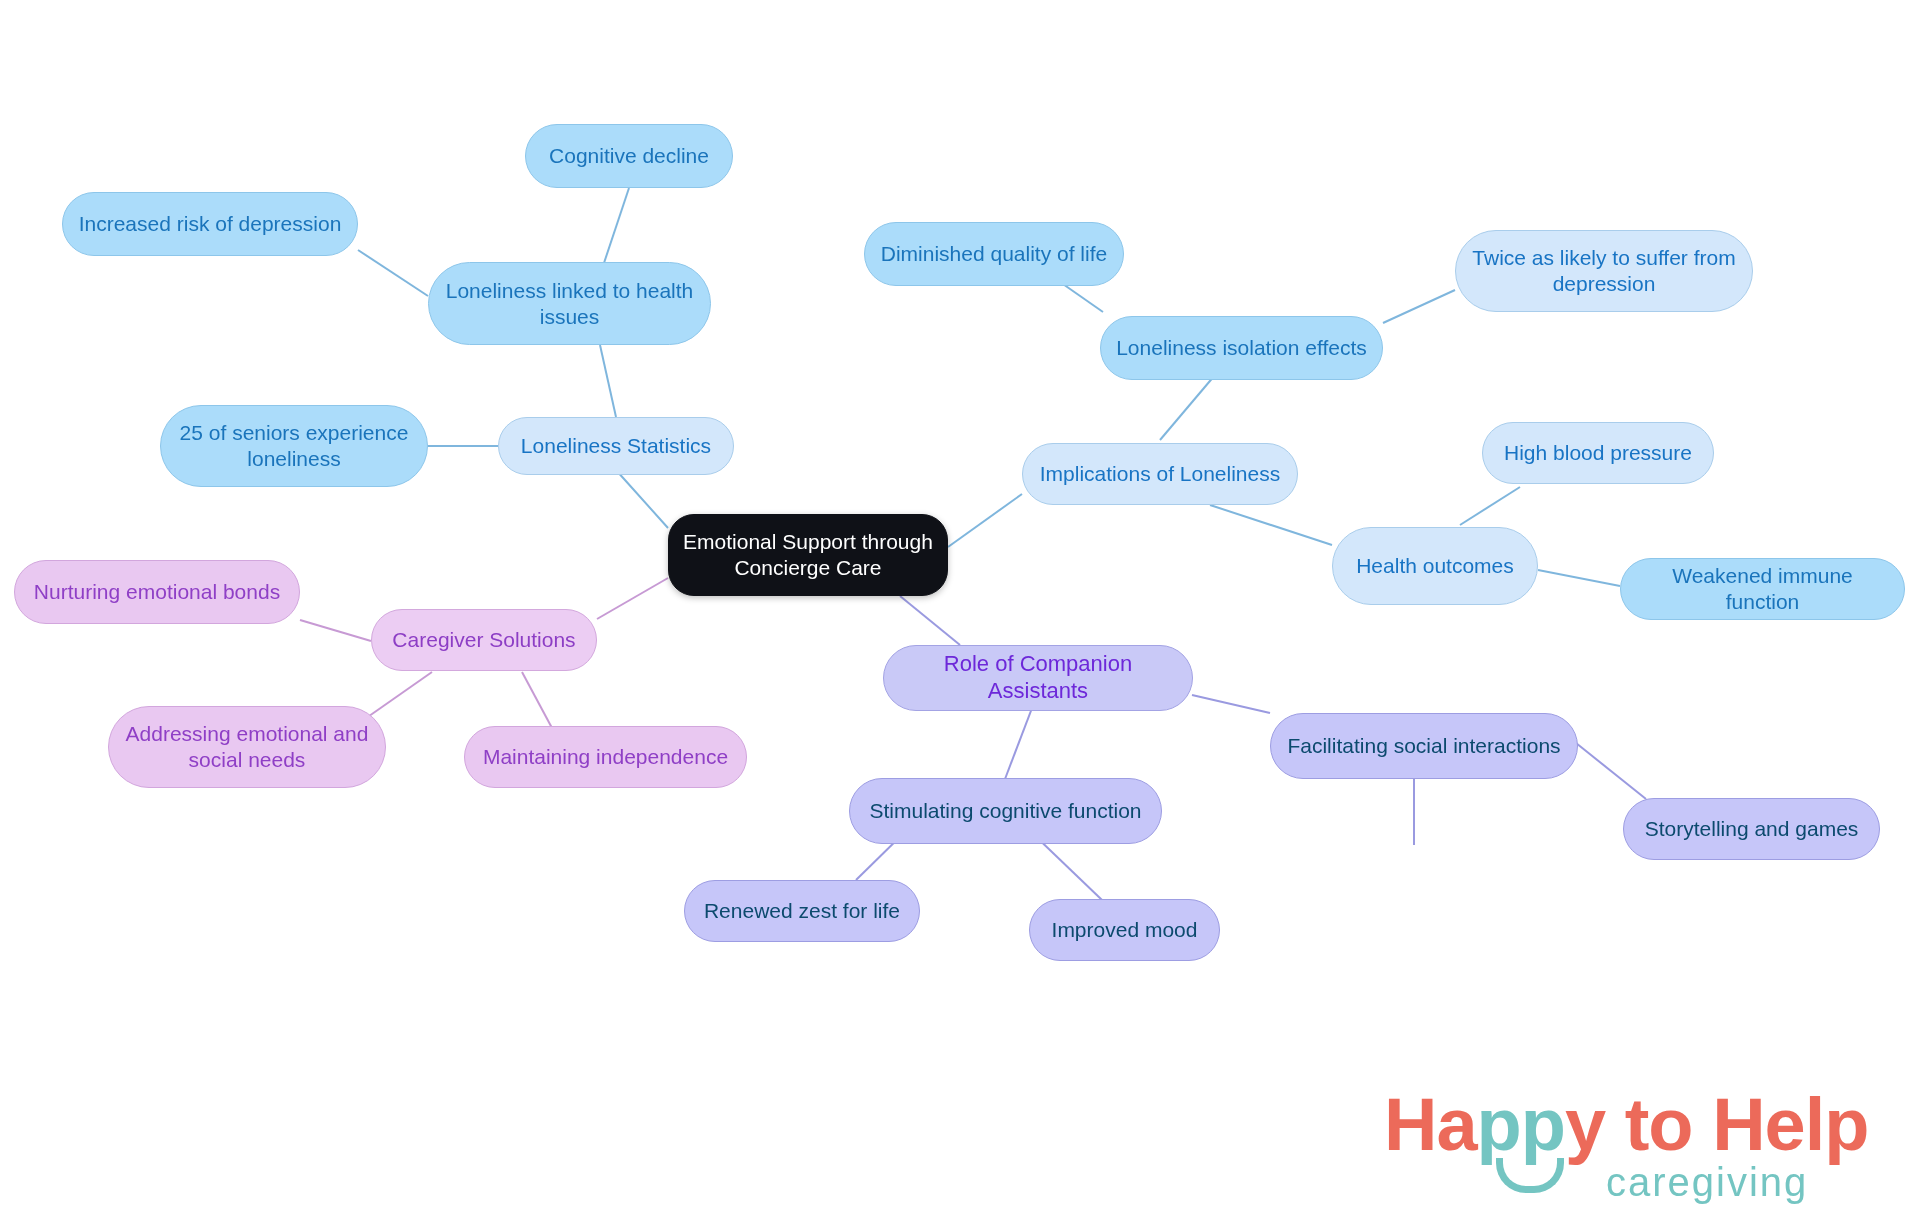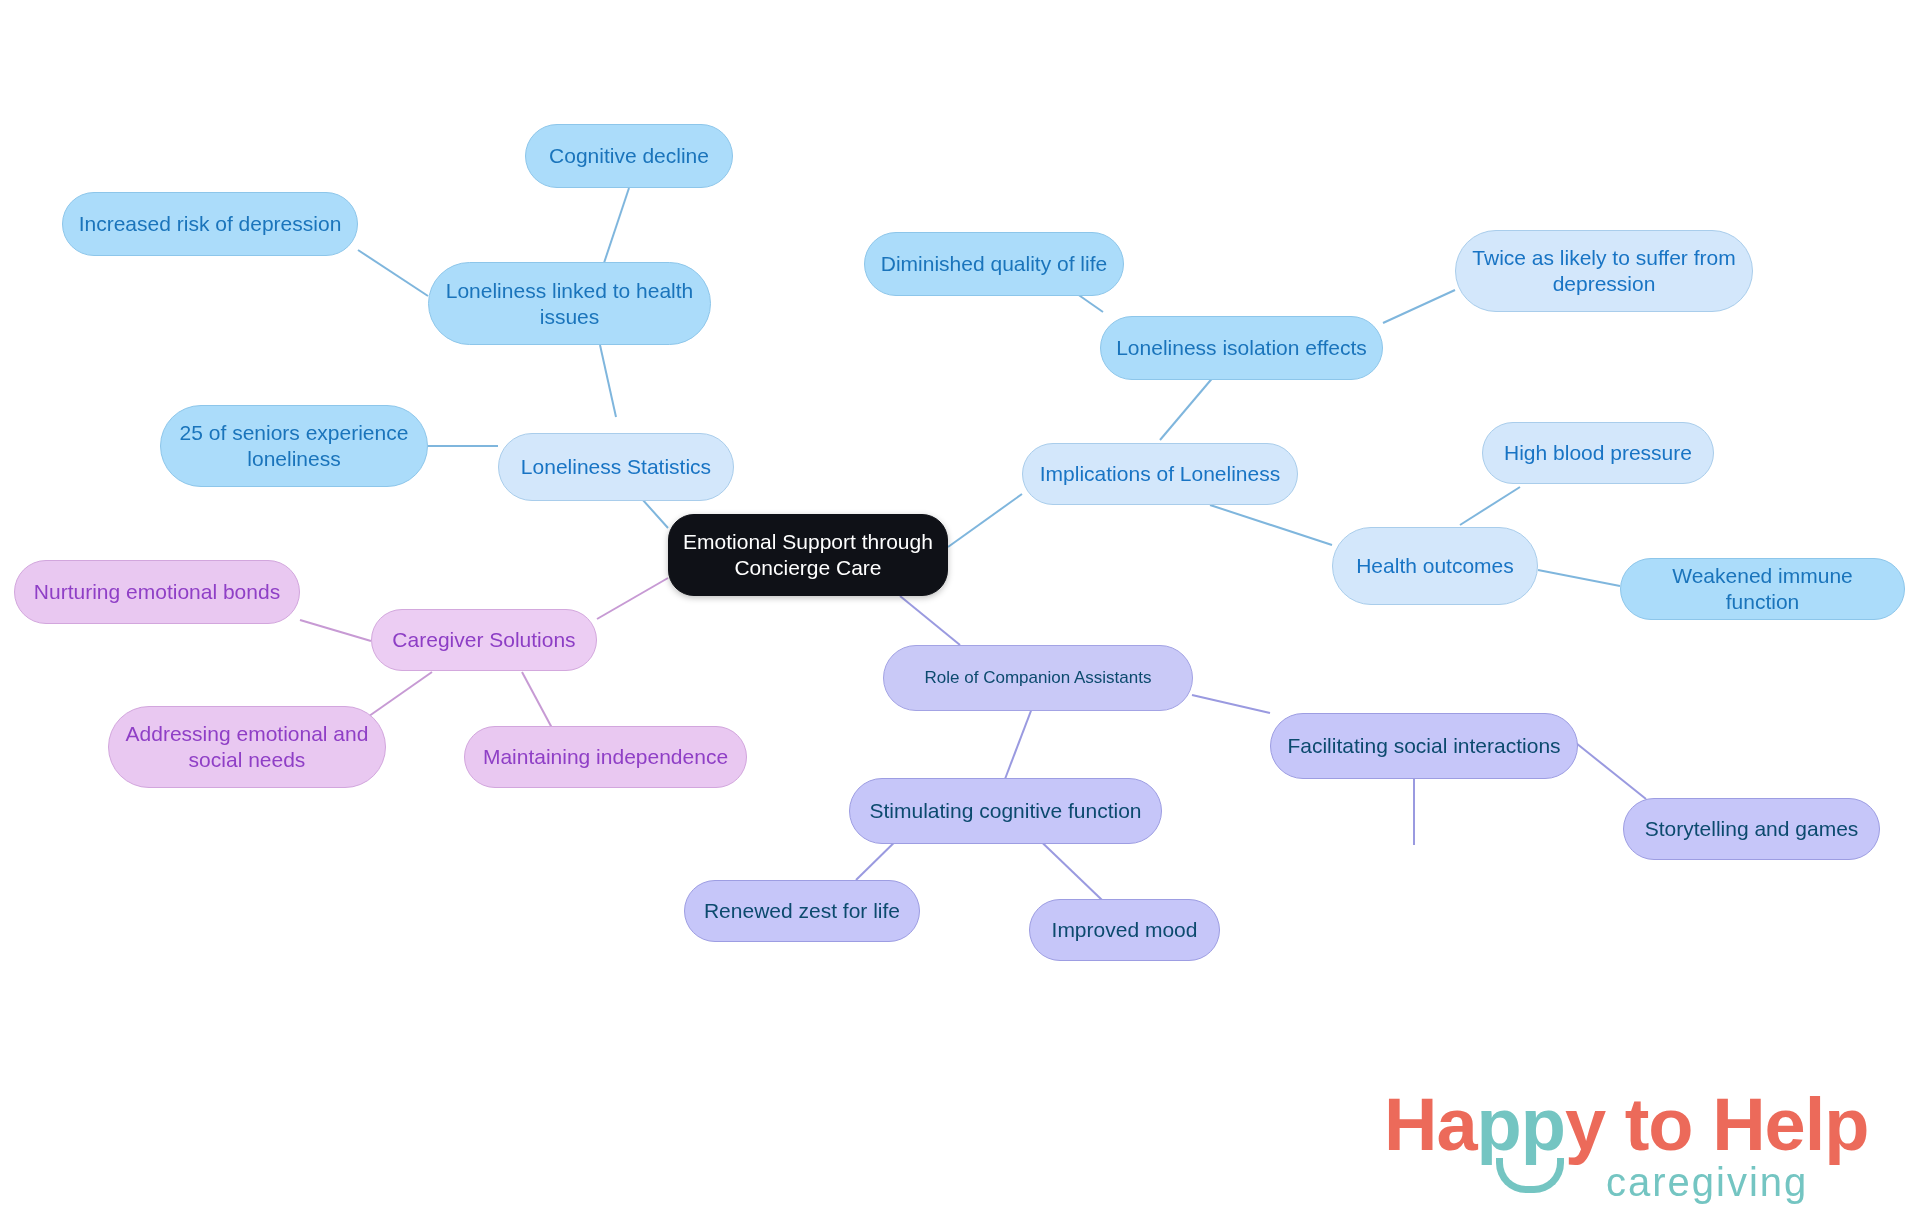--- a/index.html
+++ b/index.html
@@ -56,22 +56,22 @@
   }
   .node.blue-leaf {
     background: #abdcfa;
     border-color: #8dc6ea;
     color: #1a74bb;
     font-size: 21px;
   }
   .node.violet-branch {
     background: #c9c9f7;
     border-color: #a3a3e4;
-    color: #0c4a6e;
-    font-size: 17px;
+    color: #6d28d9;
+    font-size: 22px;
   }
   .node.violet-leaf {
     background: #c6c6f9;
     border-color: #9d9de2;
     color: #0c4a6e;
     font-size: 21px;
   }
   .node.pink-branch {
     background: #eccdf3;
     border-color: #d3a8dd;
@@ -168,23 +168,23 @@
   <div class="node blue-leaf" style="left:525px; top:124px; width:208px; height:64px;">Cognitive decline</div>
 
   <div class="node blue-leaf" style="left:62px; top:192px; width:296px; height:64px;">Increased risk of depression</div>
 
   <div class="node blue-leaf" style="left:428px; top:262px; width:283px; height:83px;">Loneliness linked to health
 issues</div>
 
   <div class="node blue-leaf" style="left:160px; top:405px; width:268px; height:82px;">25 of seniors experience
 loneliness</div>
 
-  <div class="node blue-branch" style="left:498px; top:417px; width:236px; height:68px;margin-top:16px;">Loneliness Statistics</div>
-
-  <div class="node blue-leaf" style="left:864px; top:232px; width:260px; height:64px;">Diminished quality of life</div>
+  <div class="node blue-branch" style="left:498px; top:417px; width:236px; height:58px;">Loneliness Statistics</div>
+
+  <div class="node blue-leaf" style="left:864px; top:222px; width:260px; height:64px;">Diminished quality of life</div>
 
   <div class="node blue-branch" style="left:1455px; top:230px; width:298px; height:82px;">Twice as likely to suffer from
 depression</div>
 
   <div class="node blue-leaf" style="left:1100px; top:316px; width:283px; height:64px;">Loneliness isolation effects</div>
 
   <div class="node blue-branch" style="left:1482px; top:422px; width:232px; height:62px;">High blood pressure</div>
 
   <div class="node blue-branch" style="left:1022px; top:443px; width:276px; height:62px;">Implications of Loneliness</div>
 

